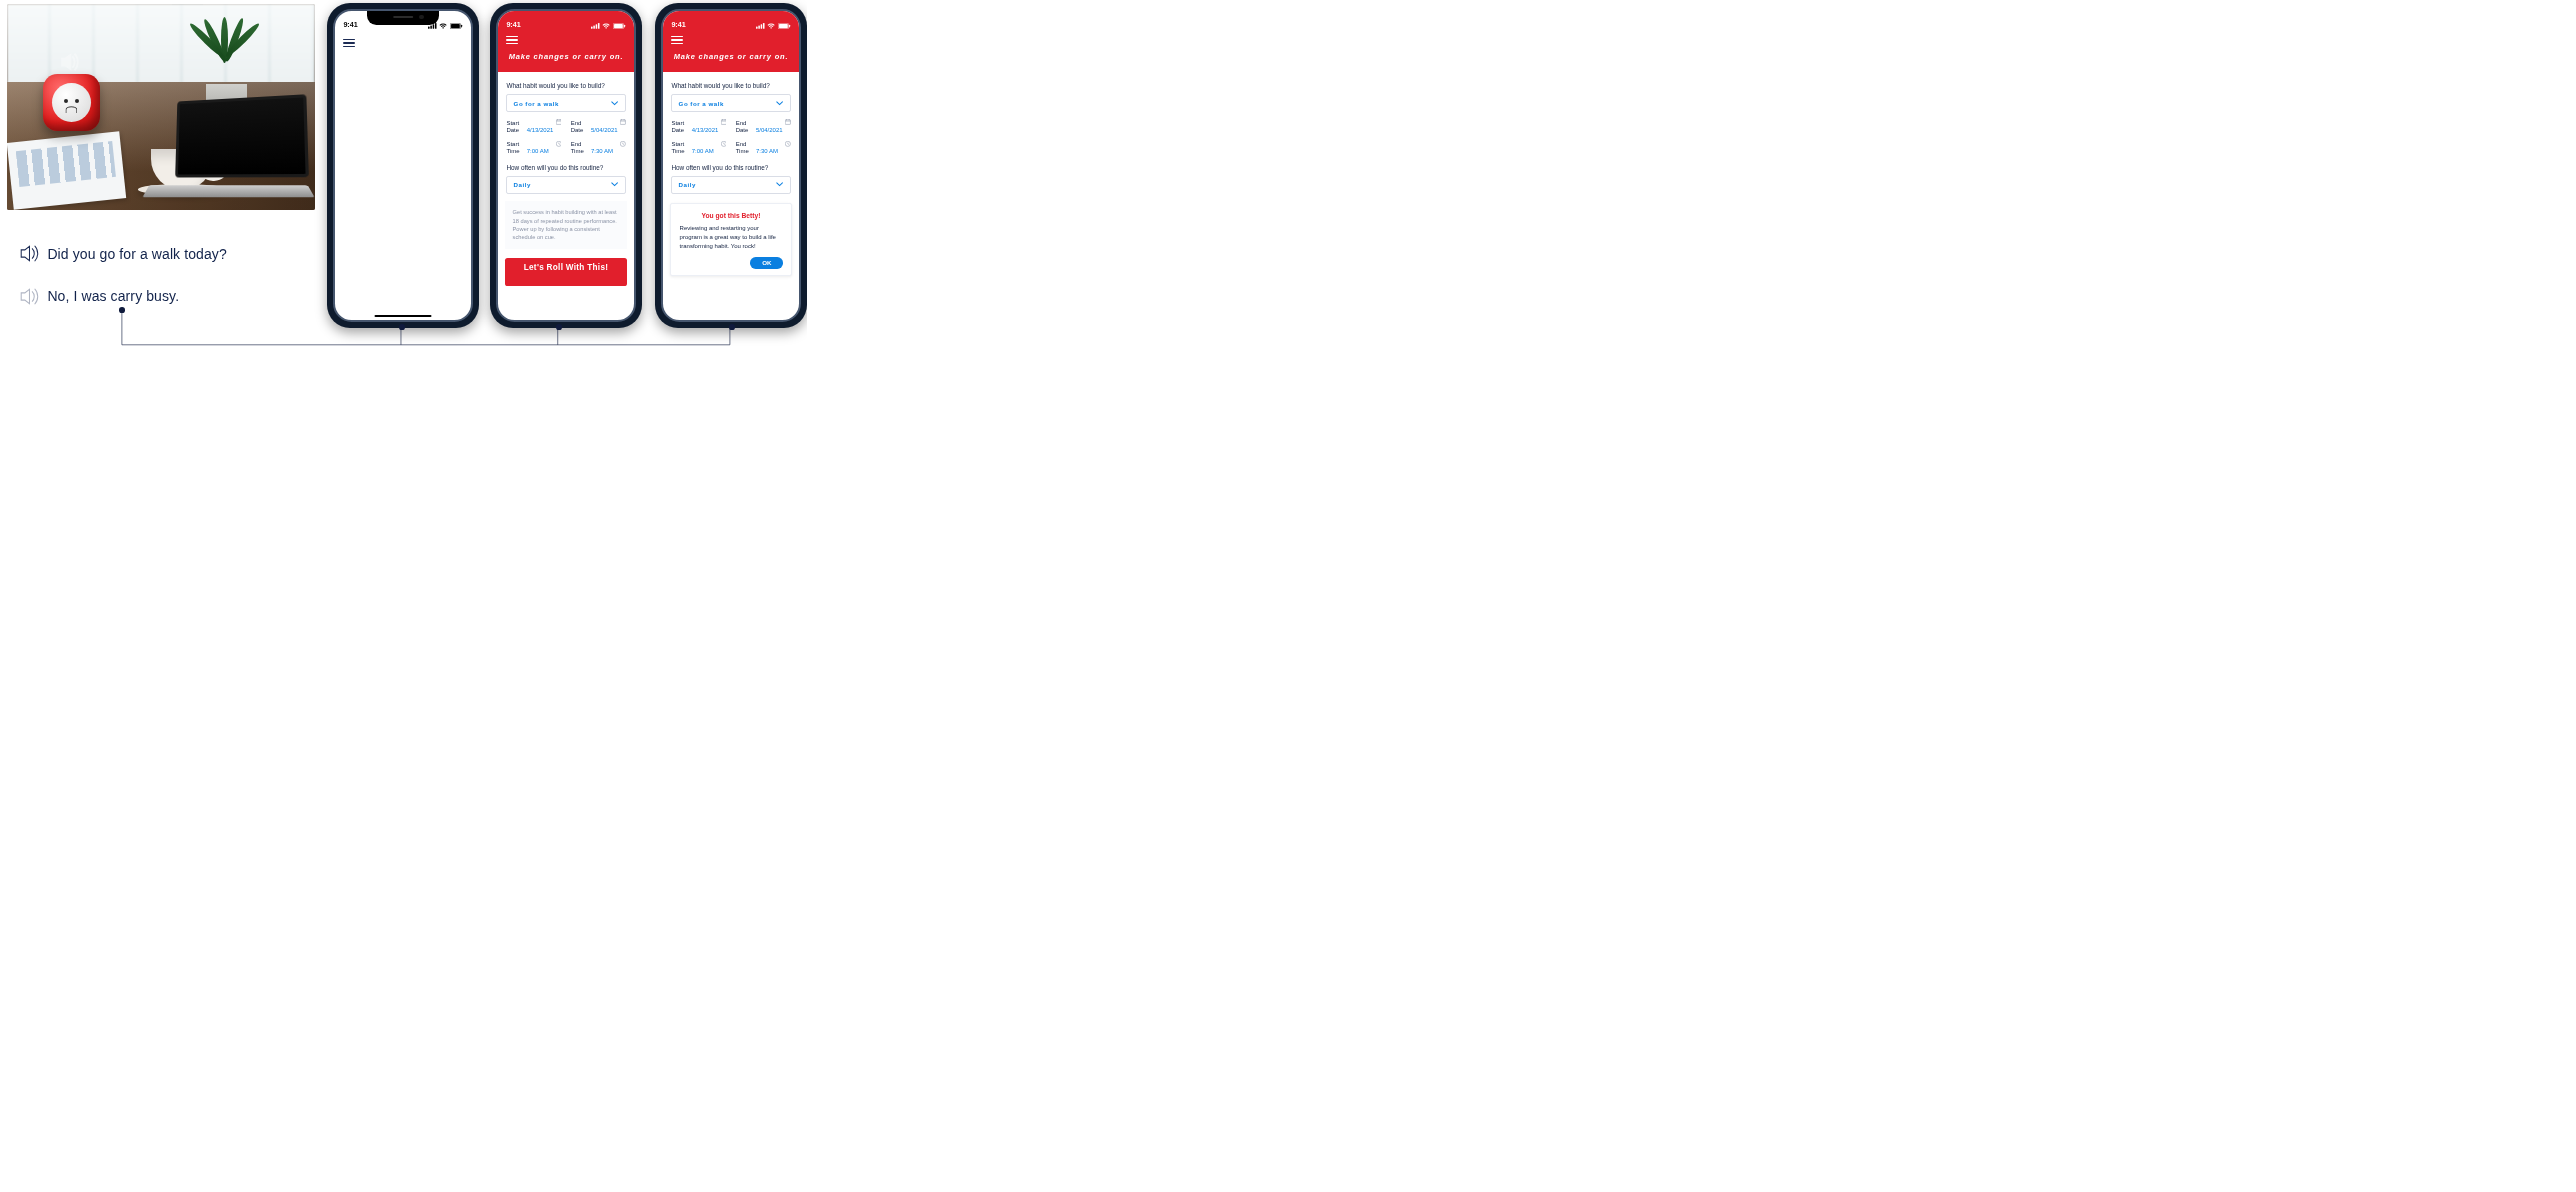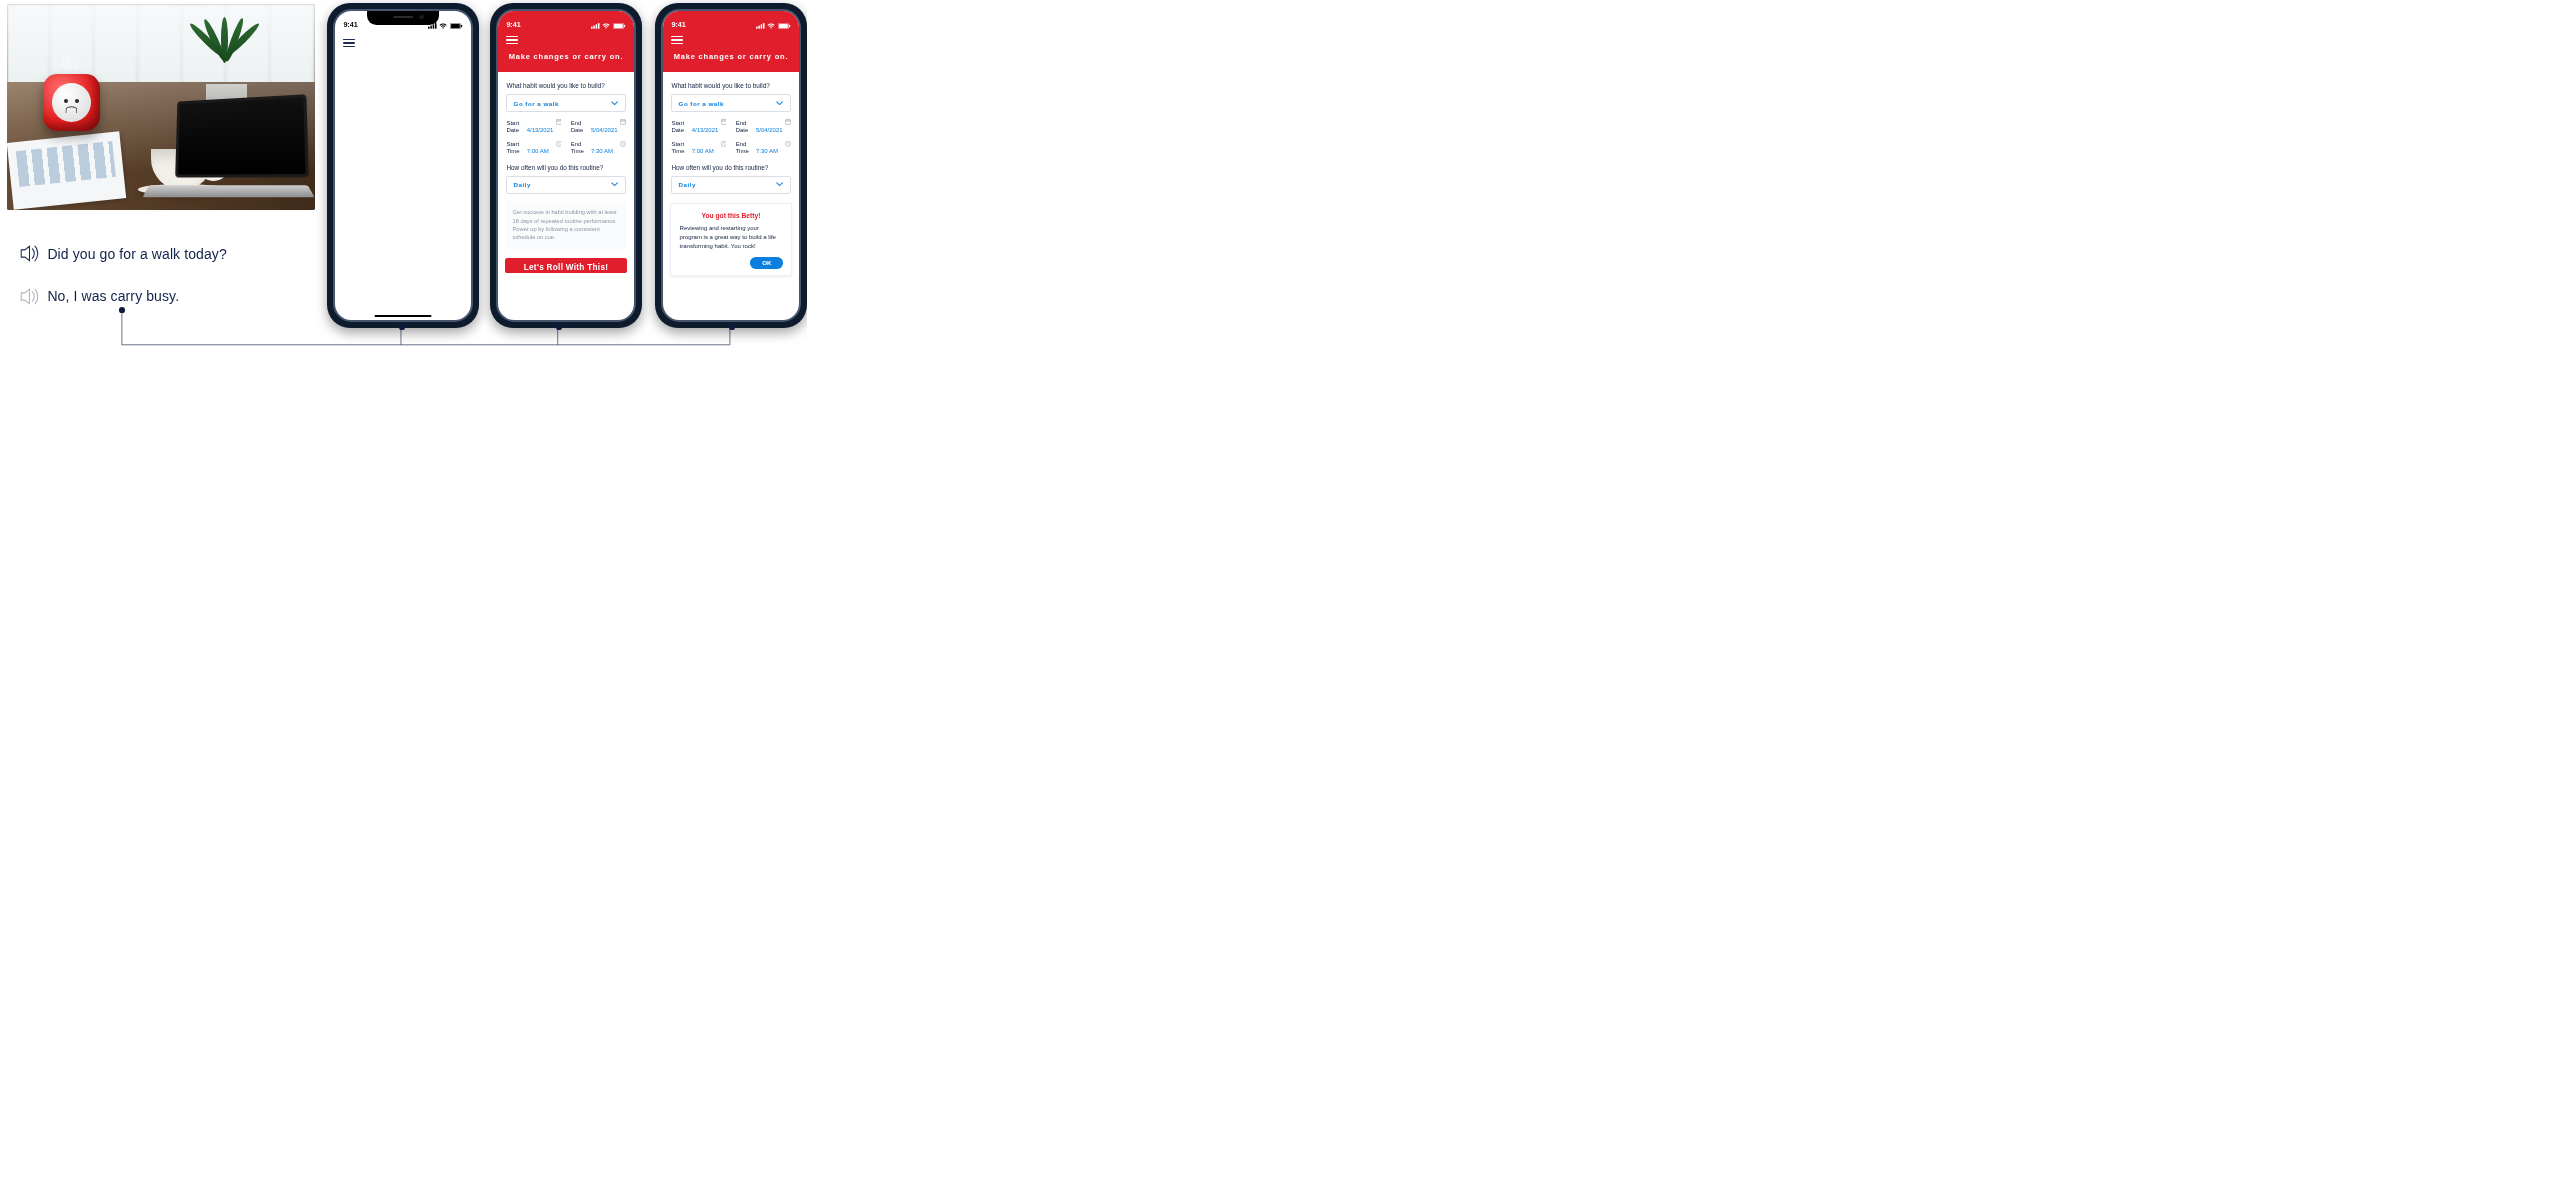--- a/index.html
+++ b/index.html
@@ -172,41 +172,41 @@
     box-shadow: inset -2.6px -3.1px 5.2px rgba(0,0,0,0.35);}
   .card1 .robot-sm .face{ position:absolute; left:7.2px; top:7.2px; width:29px; height:29px; border-radius:50%; background:radial-gradient(circle at 35% 30%,#fff,#dcdcdc);}
   .card1 .robot-sm .eye{position:absolute; width:2.6px; height:2.6px; border-radius:50%; background:#2a2a2a; top:12.4px;}
   .card1 .robot-sm .eye.l{left:9.8px;} .card1 .robot-sm .eye.r{right:9.8px;}
   .card1 .robot-sm .mouth{position:absolute; left:9.8px; top:16.5px; width:9.3px; height:5.2px; border:1px solid #2a2a2a; border-top:none; border-radius:0 0 50% 50%; transform:rotate(180deg);}
   .card1 p{ margin-top:15.5px; text-align:center; font-size:6.7px; line-height:1.45; color:#12203f;}
   .ok-btn{ position:absolute; right:8.2px; bottom:7.2px; width:33px; height:11.3px; border-radius:5.7px; background:#0a7fe0; color:#fff; font-size:6.2px; font-weight:600; text-align:center; line-height:11.3px; cursor:pointer; border:none;}
 
   
   .red-hdr{ background:#e11f2c; color:#fff; padding:0 8.2px 10.3px; }
-  .red-hdr .title{ font-size:7.5px; font-weight:700; letter-spacing:0.8px; text-align:center; padding-top:3.1px;}
+  .red-hdr .title{ font-size:7.5px; font-weight:700; letter-spacing:0.8px; text-align:center; padding-top:3.1px;font-style:italic;}
   .form{ padding:7.2px 8.2px 0; font-size:6.4px; color:#12203f; }
   .form .q{ margin:3.1px 0 5.2px; font-size:6.4px;}
   .select{
     border:0.5px solid #d9dde6; border-radius:2.1px; padding:4.6px 6.2px;
     display:flex; justify-content:space-between; align-items:center;
     color:#0a7fe0; font-weight:600; letter-spacing:0.5px; font-size:6.2px;
     cursor:pointer;
   }
   .row2{ display:flex; gap:9.3px; margin-top:7.2px;}
   .field{ flex:1; position:relative;}
   .field .lab{ font-size:6px; line-height:1.2; color:#12203f; display:inline-block; width:17.5px;}
   .field .val{ color:#0a7fe0; font-size:6px; margin-left:1px;}
   .field .ficon{ position:absolute; right:0; top:-0.5px; color:#8a93a8; }
   .hint{
     margin:7.2px -1px 0; padding:7.2px 7.2px; background:#fafbfd;
     font-size:5.7px; color:#8c94a7; line-height:1.45;
   }
   .cta{
     margin:9.3px 7.2px 0; background:#e11f2c; color:#fff; text-align:center;
-    height:15px; line-height:20.6px; border-radius:2.6px; font-weight:700;
+    height:28px; line-height:20.6px; border-radius:2.6px; font-weight:700;
     letter-spacing:0.3px; cursor:pointer;
   }
   .toast{
     margin:9.3px -1px 0; background:#fff; border:0.5px solid #eceff5; border-radius:2.1px;
     padding:7.2px 8.2px 24px; position:relative;
     box-shadow: 0 1px 3.1px rgba(0,0,0,0.08);
   }
   .toast h4{ color:#e11f2c; font-size:6.7px; font-weight:700; text-align:center; margin-bottom:5.2px;}
   .toast p{ font-size:6px; line-height:1.5; color:#12203f;}
   .toast .ok-btn{ right:7.2px; bottom:6.2px;}

